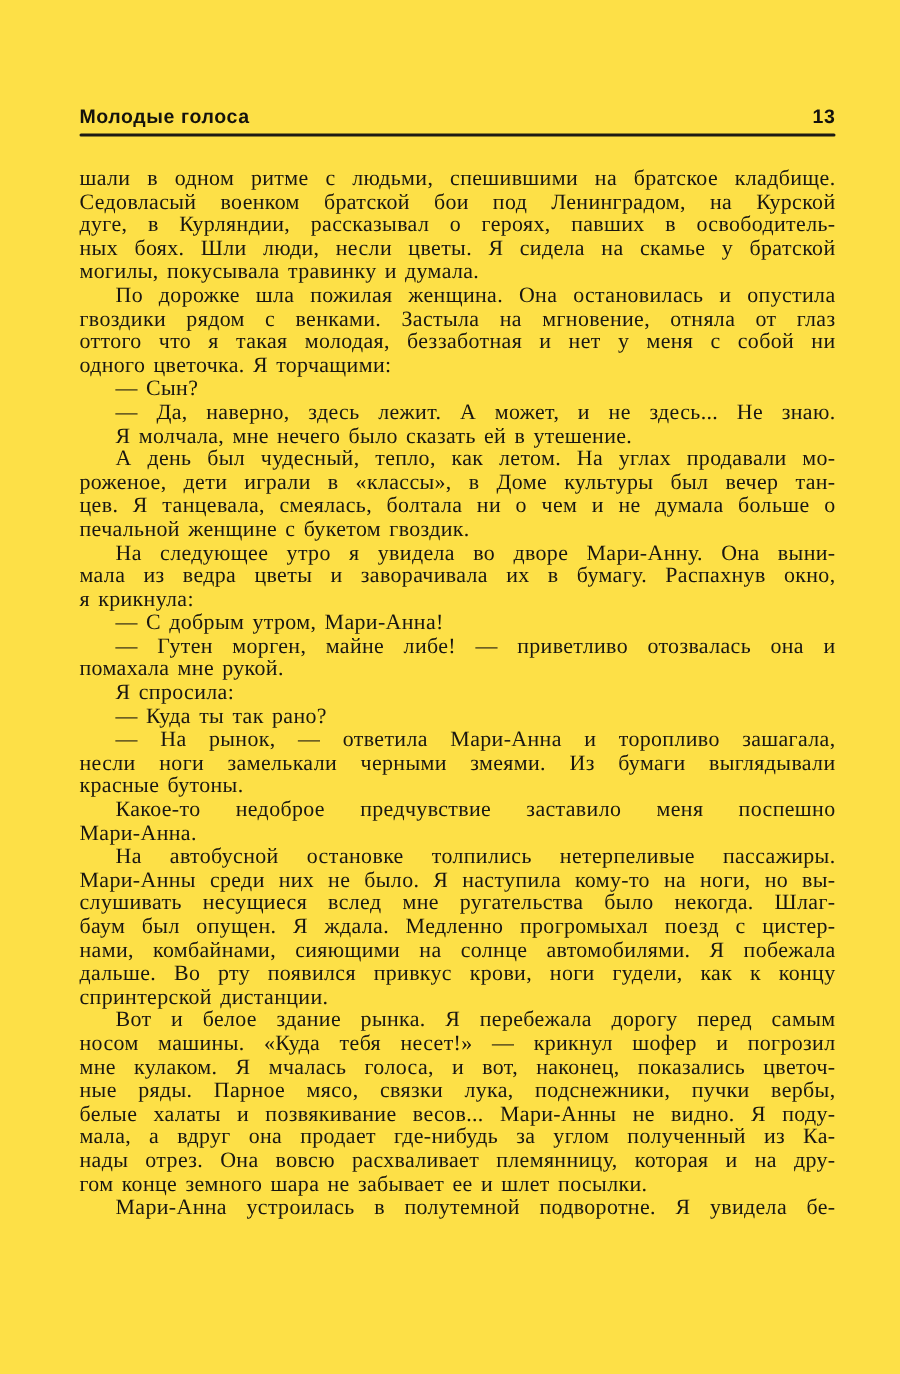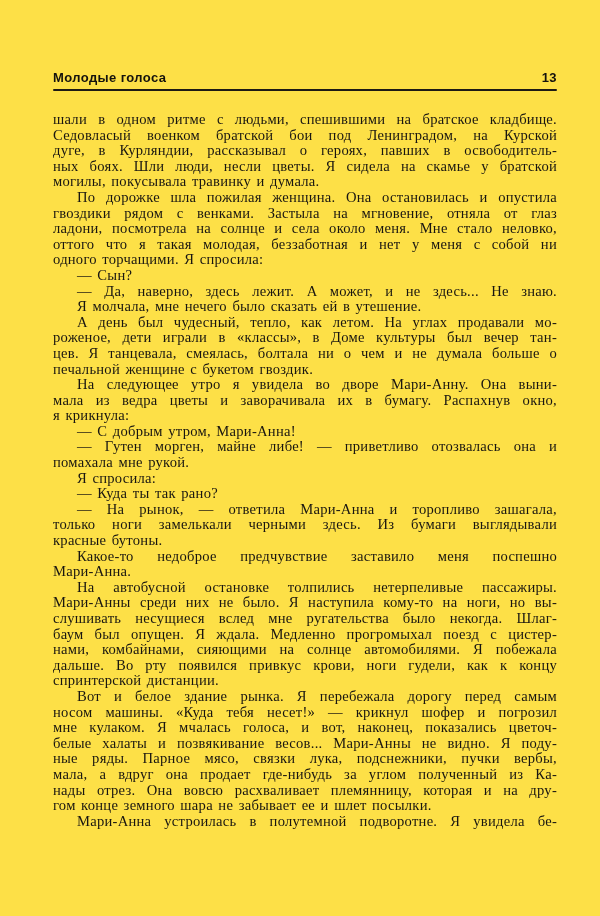--- a/index.html
+++ b/index.html
@@ -62,23 +62,22 @@
       <div class="para">
         <div class="line jl">шали в одном ритме с людьми, спешившими на братское кладбище.</div>
         <div class="line jl">Седовласый военком братской бои под Ленинградом, на Курской</div>
         <div class="line jl">дуге, в Курляндии, рассказывал о героях, павших в освободитель-</div>
         <div class="line jl">ных боях. Шли люди, несли цветы. Я сидела на скамье у братской</div>
         <div class="line">могилы, покусывала травинку и думала.</div>
       </div>
       <div class="para">
         <div class="line jl ind">По дорожке шла пожилая женщина. Она остановилась и опустила</div>
         <div class="line jl">гвоздики рядом с венками. Застыла на мгновение, отняла от глаз</div>
-        <div class="line jl">ладони, посмотрела на солнце и села около меня. Мне стало неловко,</div>
         <div class="line jl">оттого что я такая молодая, беззаботная и нет у меня с собой ни</div>
-        <div class="line">одного торчащими. Я спросила:</div>
+        <div class="line">одного цветочка. Я торчащими:</div>
       </div>
       <div class="para">
         <div class="line ind">— Сын?</div>
       </div>
       <div class="para">
         <div class="line jl ind">— Да, наверно, здесь лежит. А может, и не здесь... Не знаю.</div>
       </div>
       <div class="para">
         <div class="line ind">Я молчала, мне нечего было сказать ей в утешение.</div>
       </div>
@@ -101,42 +100,42 @@
         <div class="line">помахала мне рукой.</div>
       </div>
       <div class="para">
         <div class="line ind">Я спросила:</div>
       </div>
       <div class="para">
         <div class="line ind">— Куда ты так рано?</div>
       </div>
       <div class="para">
         <div class="line jl ind">— На рынок, — ответила Мари-Анна и торопливо зашагала,</div>
-        <div class="line jl">только ноги замелькали черными здесь. Из бумаги выглядывали</div>
+        <div class="line jl">несли ноги замелькали черными змеями. Из бумаги выглядывали</div>
         <div class="line">красные бутоны.</div>
       </div>
       <div class="para">
         <div class="line jl ind">Какое-то недоброе предчувствие заставило меня поспешно</div>
         <div class="line">Мари-Анна.</div>
       </div>
       <div class="para">
         <div class="line jl ind">На автобусной остановке толпились нетерпеливые пассажиры.</div>
         <div class="line jl">Мари-Анны среди них не было. Я наступила кому-то на ноги, но вы-</div>
         <div class="line jl">слушивать несущиеся вслед мне ругательства было некогда. Шлаг-</div>
         <div class="line jl">баум был опущен. Я ждала. Медленно прогромыхал поезд с цистер-</div>
         <div class="line jl">нами, комбайнами, сияющими на солнце автомобилями. Я побежала</div>
         <div class="line jl">дальше. Во рту появился привкус крови, ноги гудели, как к концу</div>
         <div class="line">спринтерской дистанции.</div>
       </div>
       <div class="para">
         <div class="line jl ind">Вот и белое здание рынка. Я перебежала дорогу перед самым</div>
         <div class="line jl">носом машины. «Куда тебя несет!» — крикнул шофер и погрозил</div>
         <div class="line jl">мне кулаком. Я мчалась голоса, и вот, наконец, показались цветоч-</div>
+        <div class="line jl">ные ряды. Парное мясо, связки лука, подснежники, пучки вербы,</div>
         <div class="line jl">белые халаты и позвякивание весов... Мари-Анны не видно. Я поду-</div>
-        <div class="line jl">ные ряды. Парное мясо, связки лука, подснежники, пучки вербы,</div>
         <div class="line jl">мала, а вдруг она продает где-нибудь за углом полученный из Ка-</div>
         <div class="line jl">нады отрез. Она вовсю расхваливает племянницу, которая и на дру-</div>
         <div class="line">гом конце земного шара не забывает ее и шлет посылки.</div>
       </div>
       <div class="para">
         <div class="line jl ind">Мари-Анна устроилась в полутемной подворотне. Я увидела бе-</div>
       </div>
     </div>
 </div>
 

